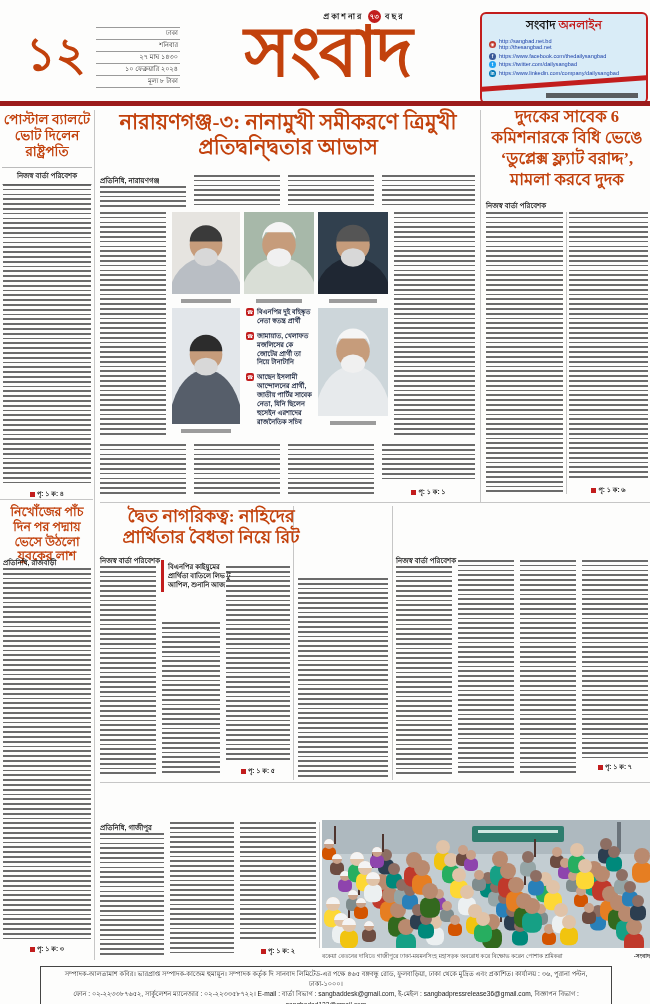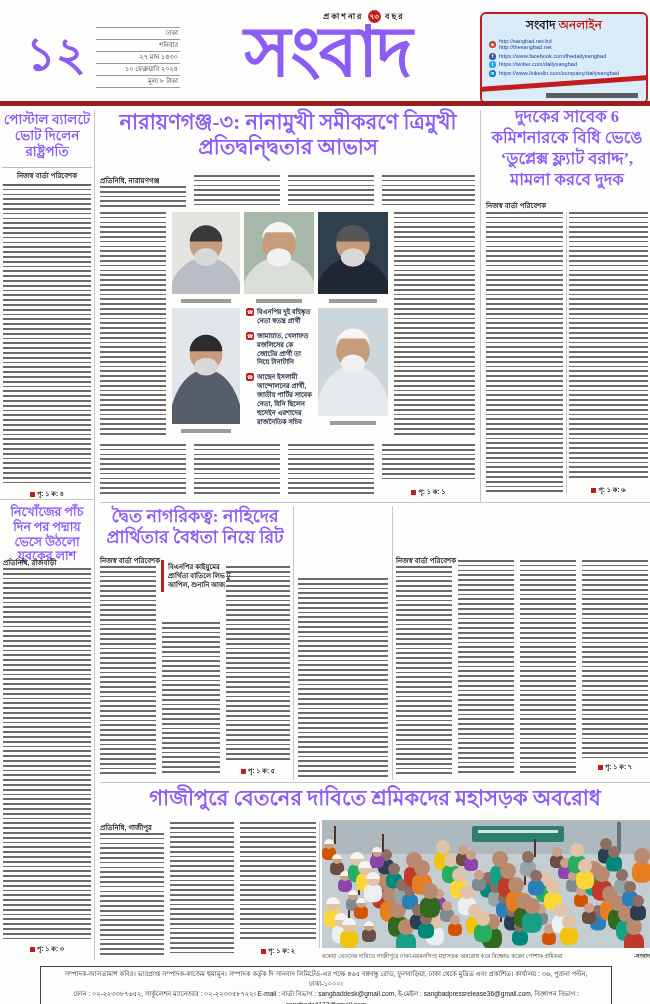--- a/index.html
+++ b/index.html
@@ -1,19 +1,19 @@
 <!DOCTYPE html>
 <html><head>
 <meta charset="utf-8">
 <style>
   html,body{margin:0;padding:0;background:#888;}
   #page{position:relative;width:650px;height:1004px;background:#fdfdfc;margin:0 auto;
         overflow:hidden;font-family:"Liberation Sans","DejaVu Sans",sans-serif;color:#111;}
   .abs{position:absolute;}
-  .hl{font-family:"Liberation Serif","DejaVu Serif",serif;font-weight:700;color:#8b5cf6;line-height:1.18;}
+  .hl{font-family:"Liberation Serif","DejaVu Serif",serif;font-weight:700;color:#c2410c;line-height:1.18;}
   .ctr{text-align:center;}
   .tx{background:repeating-linear-gradient(180deg,#4b4b4b 0 1.7px,rgba(0,0,0,0) 1.7px 4.8px);opacity:.82;}
   .vline{width:1px;background:#c6c6c6;}
   .hline{height:1px;background:#c6c6c6;}
   .byline{font-size:7px;font-weight:700;color:#1a1a1a;}
   .rulepair{border-top:1px solid #bbb;border-bottom:1px solid #bbb;padding:2px 0;}
   .jump{font-size:6.5px;font-weight:700;color:#101010;display:flex;align-items:center;gap:2px;justify-content:center;}
   .jump .sq{width:5px;height:5px;background:#c21d1d;display:inline-block;}
   .capbar{height:4px;background:#8b8b8b;opacity:.85;margin:2px auto 0;}
   .datebox{font-size:6.5px;text-align:right;color:#222;}
@@ -188,21 +188,21 @@
   <div class="abs hl ctr" style="left:486px;top:106px;width:162px;font-size:16.5px;line-height:1.28;">দুদকের সাবেক 6 কমিশনারকে বিধি ভেঙে ‘ডুপ্লেক্স ফ্ল্যাট বরাদ্দ’, মামলা করবে দুদক</div>
   <div class="abs byline" style="left:486px;top:200px;width:80px;">নিজস্ব বার্তা পরিবেশক</div>
   <div class="abs tx" style="left:486px;top:212px;width:77px;height:282px;"></div>
   <div class="abs tx" style="left:569px;top:212px;width:79px;height:268px;"></div>
   <div class="abs vline" style="left:566px;top:212px;height:282px;"></div>
   <div class="abs jump" style="left:569px;top:485px;width:79px;">
     <span class="sq"></span>
       <span>পৃ: ১ ক: ৬</span>
   </div>
 
-  <div class="abs hl ctr" style="left:100px;top:506px;width:190px;font-size:17.5px;">দ্বৈত নাগরিকত্ব: নাহিদের প্রার্থিতার বৈধতা নিয়ে রিট</div>
+  <div class="abs hl ctr" style="left:116px;top:506px;width:190px;font-size:17.5px;">দ্বৈত নাগরিকত্ব: নাহিদের প্রার্থিতার বৈধতা নিয়ে রিট</div>
   <div class="abs byline" style="left:100px;top:555px;width:80px;">নিজস্ব বার্তা পরিবেশক</div>
   <div class="abs tx" style="left:100px;top:566px;width:56px;height:210px;"></div>
   <div class="abs inset" style="left:161px;top:560px;width:64px;">বিএনপির কাইয়ুমের প্রার্থিতা বাতিলে লিভ টু আপিল, শুনানি আজ</div>
   <div class="abs tx" style="left:162px;top:622px;width:58px;height:154px;"></div>
   <div class="abs tx" style="left:226px;top:566px;width:64px;height:196px;"></div>
   <div class="abs jump" style="left:226px;top:766px;width:64px;">
     <span class="sq"></span>
       <span>পৃ: ১ ক: ৫</span>
   </div>
 
@@ -211,21 +211,20 @@
   <div class="abs byline" style="left:396px;top:555px;width:80px;">নিজস্ব বার্তা পরিবেশক</div>
   <div class="abs tx" style="left:396px;top:566px;width:56px;height:210px;"></div>
   <div class="abs tx" style="left:458px;top:560px;width:56px;height:216px;"></div>
   <div class="abs tx" style="left:520px;top:560px;width:56px;height:216px;"></div>
   <div class="abs tx" style="left:582px;top:560px;width:66px;height:198px;"></div>
   <div class="abs jump" style="left:582px;top:762px;width:66px;">
     <span class="sq"></span>
       <span>পৃ: ১ ক: ৭</span>
   </div>
 
-  <div class="abs hl ctr" style="left:100px;top:786px;width:550px;font-size:21px;">গাজীপুরে বেতনের দাবিতে শ্রমিকদের মহাসড়ক অবরোধ</div>
   <div class="abs byline" style="left:100px;top:822px;width:70px;">প্রতিনিধি, গাজীপুর</div>
   <div class="abs tx" style="left:100px;top:833px;width:64px;height:122px;"></div>
   <div class="abs tx" style="left:170px;top:822px;width:64px;height:133px;"></div>
   <div class="abs tx" style="left:240px;top:822px;width:76px;height:120px;"></div>
   <div class="abs jump" style="left:240px;top:946px;width:76px;">
     <span class="sq"></span>
       <span>পৃ: ১ ক: ২</span>
   </div>
   <div class="abs vline" style="left:319px;top:822px;height:126px;"></div>
 

